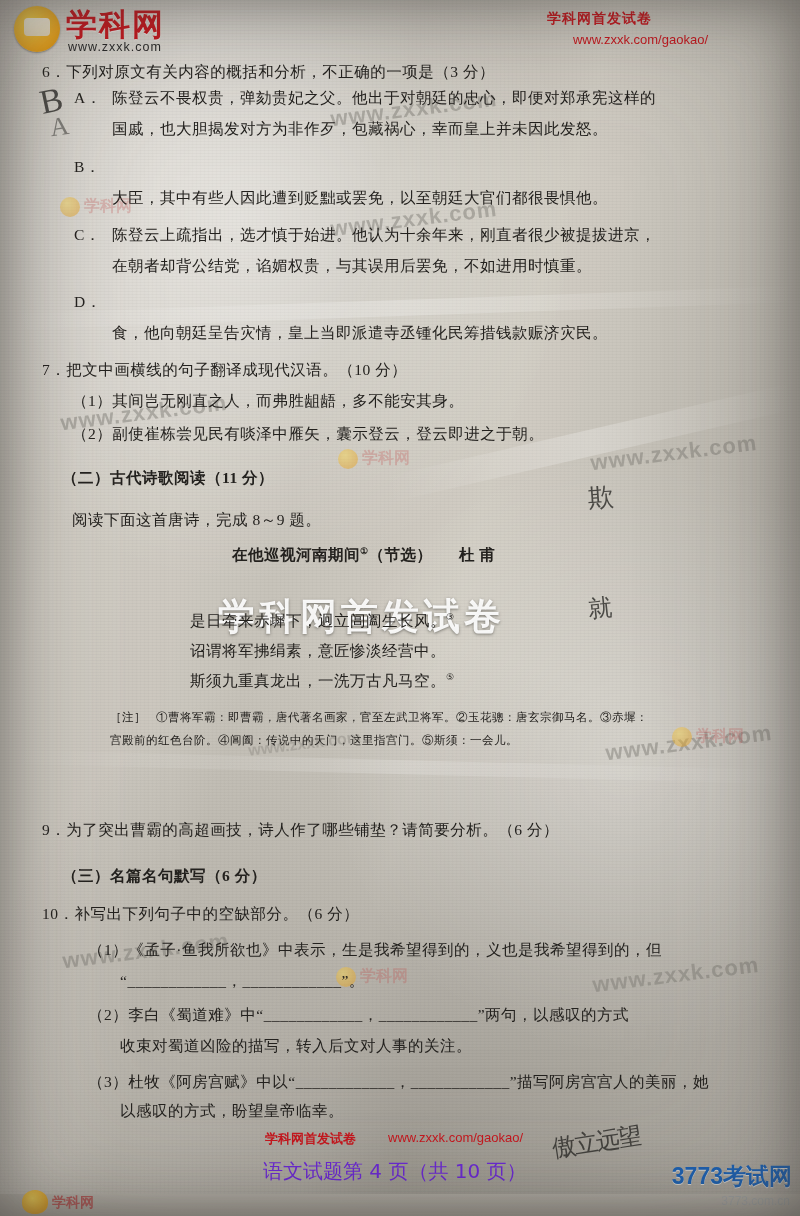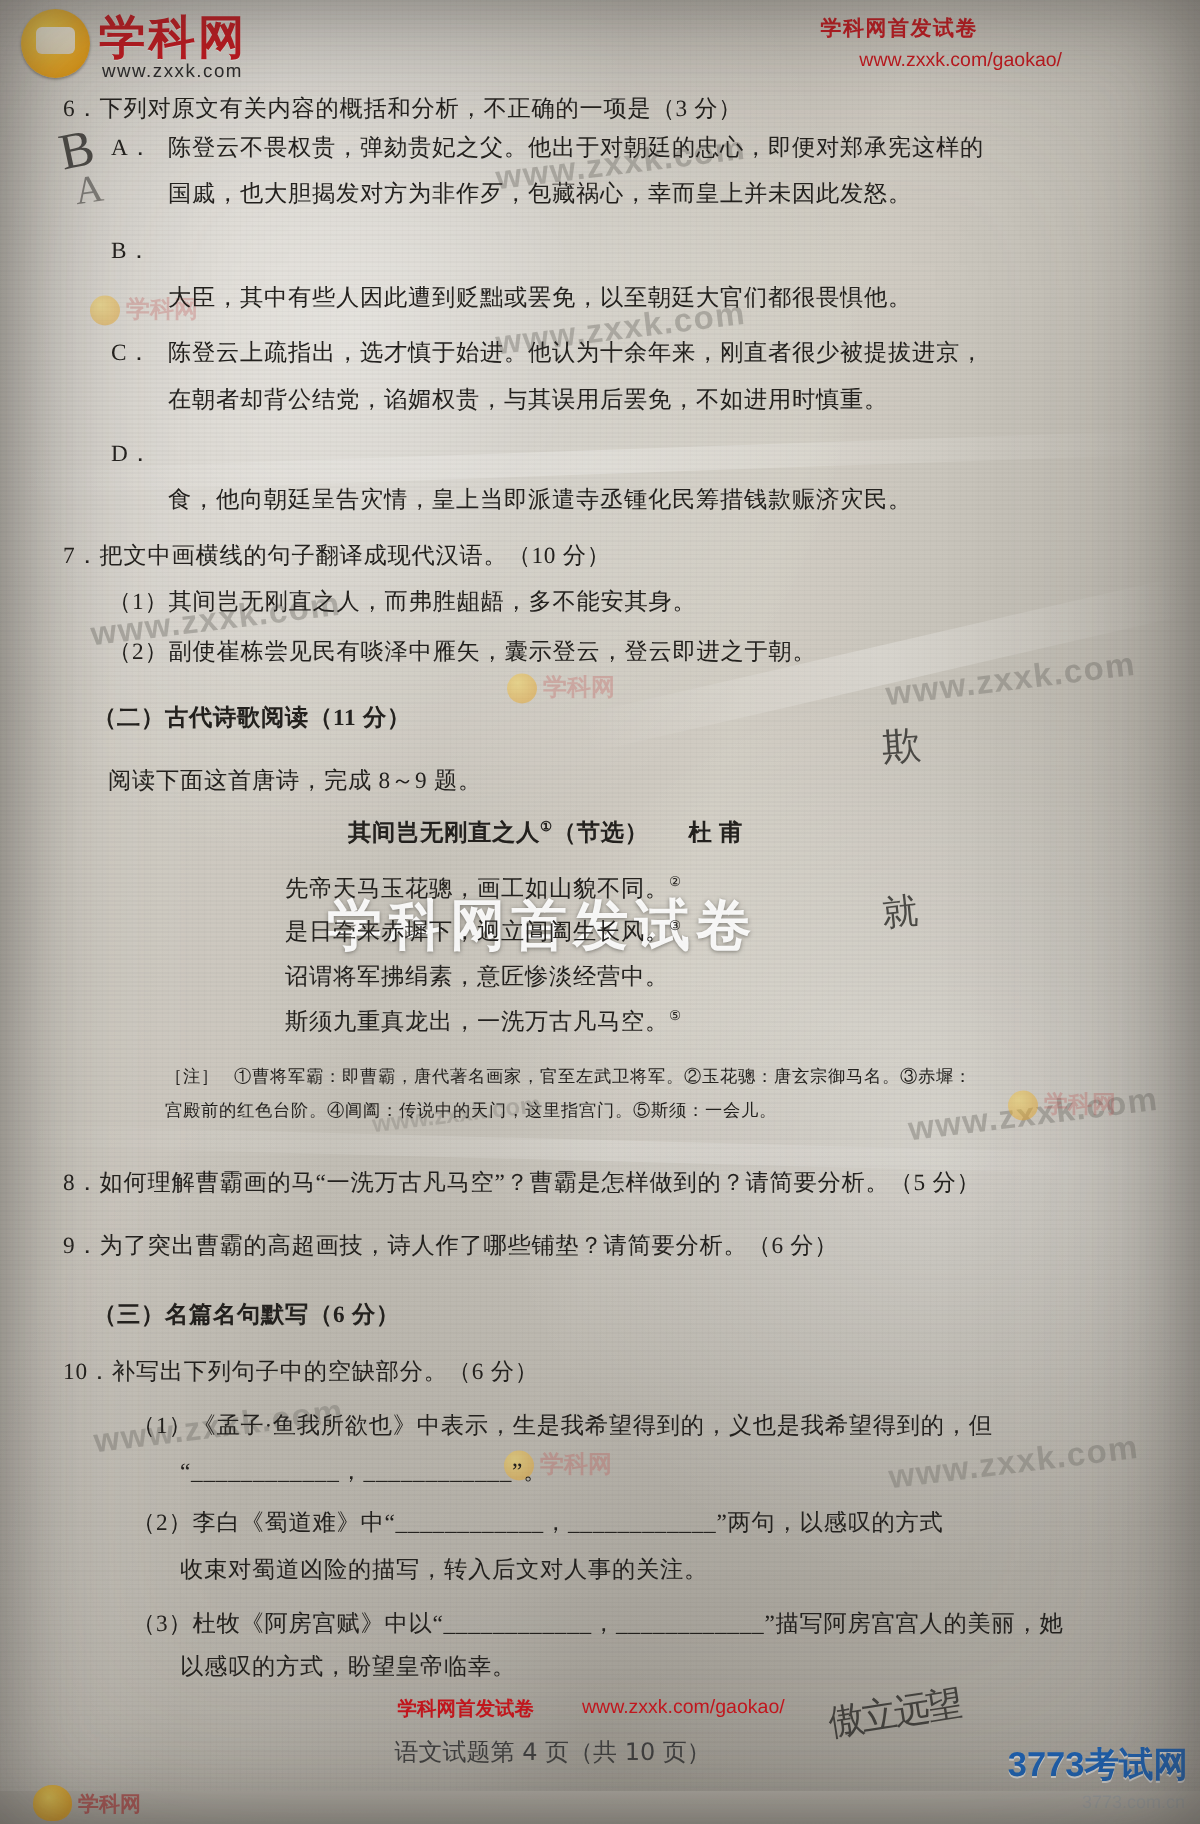--- a/index.html
+++ b/index.html
@@ -97,21 +97,21 @@
     font-family:"Liberation Serif","DejaVu Serif",serif;pointer-events:none;
   }
   
   .hw{
     position:absolute;pointer-events:none;color:#2b2a27;
     font-family:"Liberation Serif",serif;opacity:.8;
   }
   
   .footer-cn{position:absolute;left:265px;top:1130px;font-size:13px;color:#c8161d;font-weight:bold;}
   .footer-url{position:absolute;left:388px;top:1130px;font-size:13px;color:#c8161d;font-family:"Liberation Sans",sans-serif;}
-  .footer-page{position:absolute;left:263px;top:1158px;font-size:16px;color:#404040;}
+  .footer-page{position:absolute;left:263px;top:1158px;font-size:20px;color:#6d28d9;}
   .badge3773{
     position:absolute;right:8px;bottom:24px;font-size:23px;font-weight:bold;color:#1b63b8;
     font-family:"Liberation Sans",sans-serif;text-shadow:0 1px 0 rgba(255,255,255,.6);
   }
   .badge3773sub{
     position:absolute;right:10px;bottom:8px;font-size:12px;color:#1b63b8;
     font-family:"Liberation Sans",sans-serif;
   }
   .bottom-strip{
     position:absolute;left:0;bottom:0;width:800px;height:22px;
@@ -187,42 +187,38 @@
   <div class="ln sz15" style="left:112px;top:323px;">食，他向朝廷呈告灾情，皇上当即派遣寺丞锺化民筹措钱款赈济灾民。</div>
 
   <div class="ln sz15" style="left:42px;top:360px;">7．把文中画横线的句子翻译成现代汉语。（10 分）</div>
   <div class="ln sz15" style="left:72px;top:391px;">（1）其间岂无刚直之人，而弗胜龃龉，多不能安其身。</div>
   <div class="ln sz15" style="left:72px;top:424px;">（2）副使崔栋尝见民有啖泽中雁矢，囊示登云，登云即进之于朝。</div>
 
   <div class="ln sz15 b" style="left:62px;top:468px;">（二）古代诗歌阅读（11 分）</div>
   <div class="ln sz15" style="left:72px;top:510px;">阅读下面这首唐诗，完成 8～9 题。</div>
 
   <div class="ln sz15 b" style="left:232px;top:545px;">
-    <span>其间岂无刚直之人</span><sup>①</sup><span>（节选）</span>
+    <span>在他巡视河南期间</span><sup>①</sup><span>（节选）</span>
     <span style="display:inline-block;width:22px;"></span><span>杜 甫</span>
   </div>
 
-  <div class="ln sz15" style="left:190px;top:582px;">
-    <span>先帝天马玉花骢，画工如山貌不同。</span><sup>②</sup>
-  </div>
   <div class="ln sz15" style="left:190px;top:611px;">
     <span>是日牵来赤墀下，迥立阊阖生长风。</span><sup>③</sup>
   </div>
   <div class="ln sz15" style="left:190px;top:641px;">
     <span>诏谓将军拂绢素，意匠惨淡经营中。</span>
   </div>
   <div class="ln sz15" style="left:190px;top:671px;">
     <span>斯须九重真龙出，一洗万古凡马空。</span><sup>⑤</sup>
   </div>
 
   <div class="ln sz12" style="left:110px;top:710px;">［注］</div>
   <div class="ln sz12" style="left:142px;top:710px;margin-left:14px;">①曹将军霸：即曹霸，唐代著名画家，官至左武卫将军。②玉花骢：唐玄宗御马名。③赤墀：</div>
   <div class="ln sz12" style="left:110px;top:733px;">宫殿前的红色台阶。④阊阖：传说中的天门，这里指宫门。⑤斯须：一会儿。</div>
 
-  <div class="ln sz15" style="left:42px;top:778px;">8．如何理解曹霸画的马“一洗万古凡马空”？曹霸是怎样做到的？请简要分析。（5 分）</div>
   <div class="ln sz15" style="left:42px;top:820px;">9．为了突出曹霸的高超画技，诗人作了哪些铺垫？请简要分析。（6 分）</div>
 
   <div class="ln sz15 b" style="left:62px;top:866px;">（三）名篇名句默写（6 分）</div>
   <div class="ln sz15" style="left:42px;top:904px;">10．补写出下列句子中的空缺部分。（6 分）</div>
 
   <div class="ln sz15" style="left:88px;top:940px;">（1）《孟子·鱼我所欲也》中表示，生是我希望得到的，义也是我希望得到的，但</div>
   <div class="ln sz15" style="left:120px;top:971px;">“____________，____________”。</div>
 
   <div class="ln sz15" style="left:88px;top:1005px;">（2）李白《蜀道难》中“____________，____________”两句，以感叹的方式</div>
   <div class="ln sz15" style="left:120px;top:1036px;">收束对蜀道凶险的描写，转入后文对人事的关注。</div>

